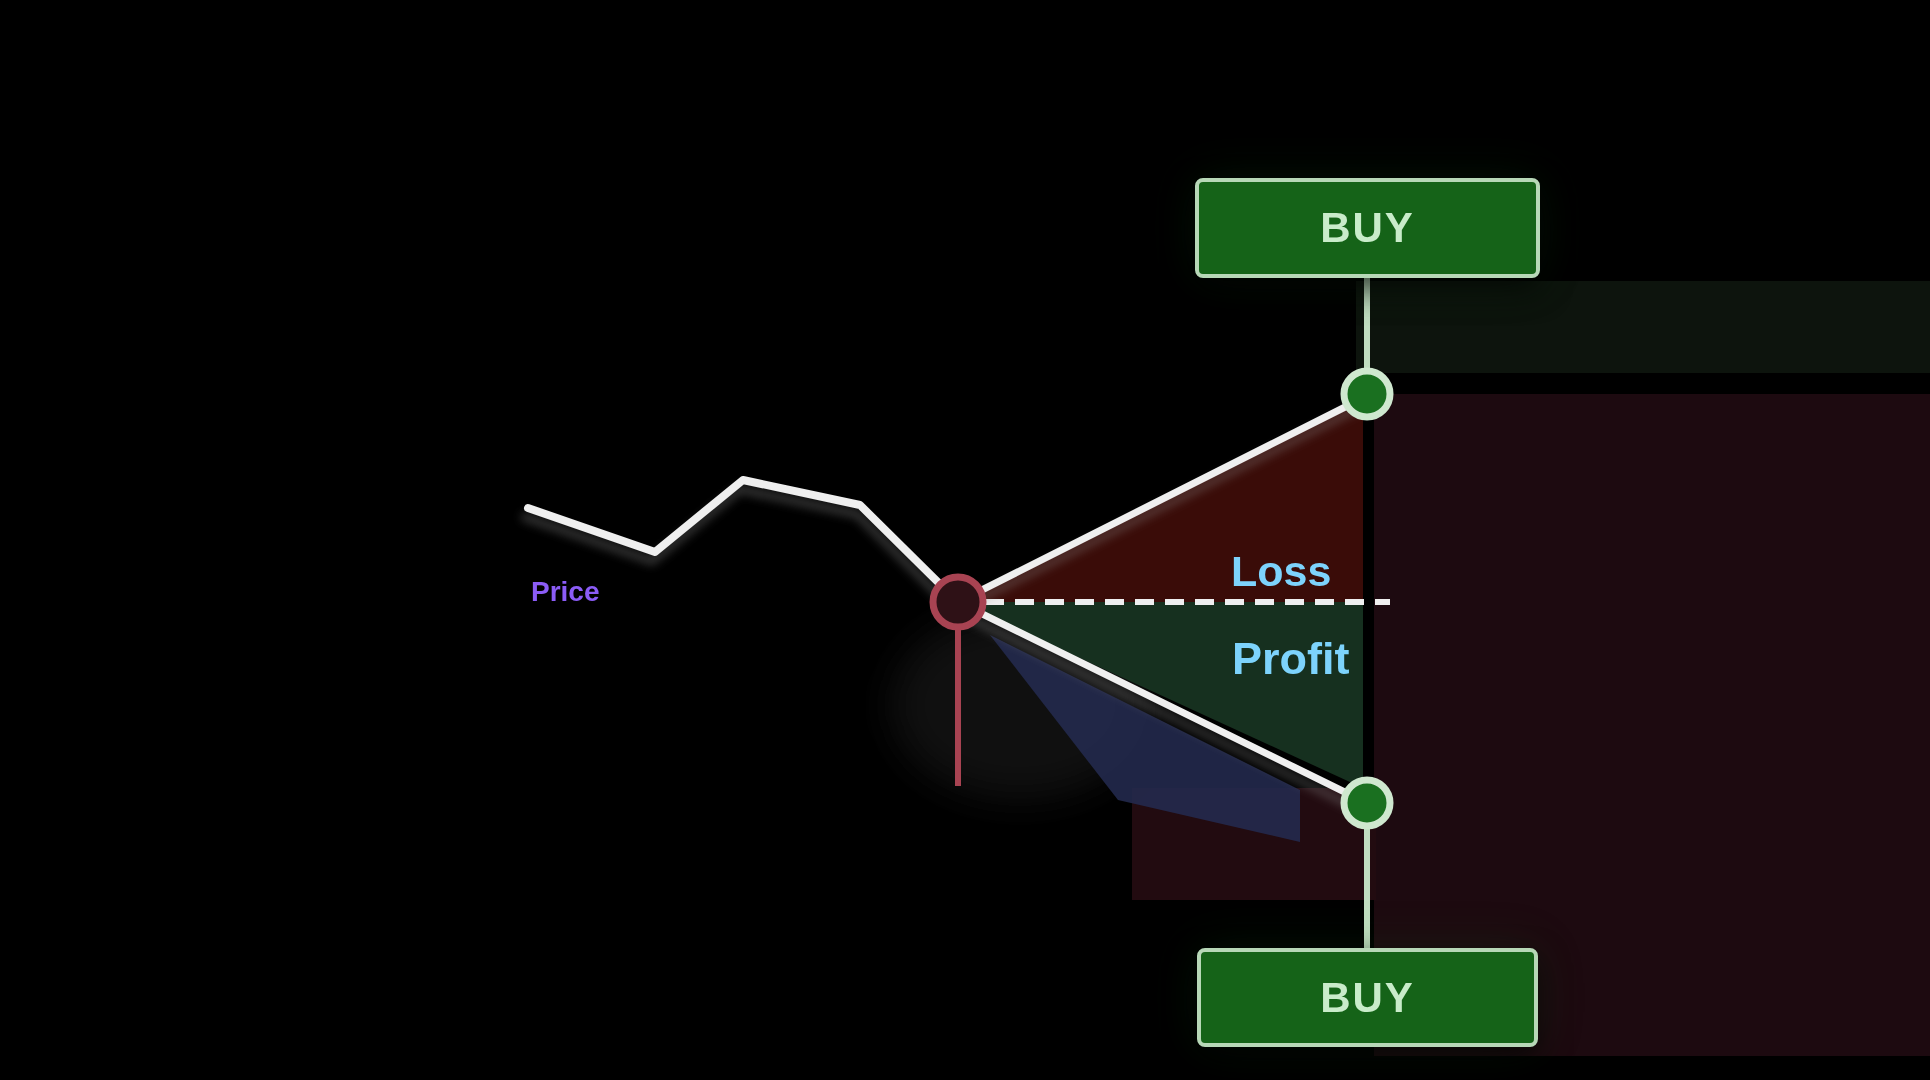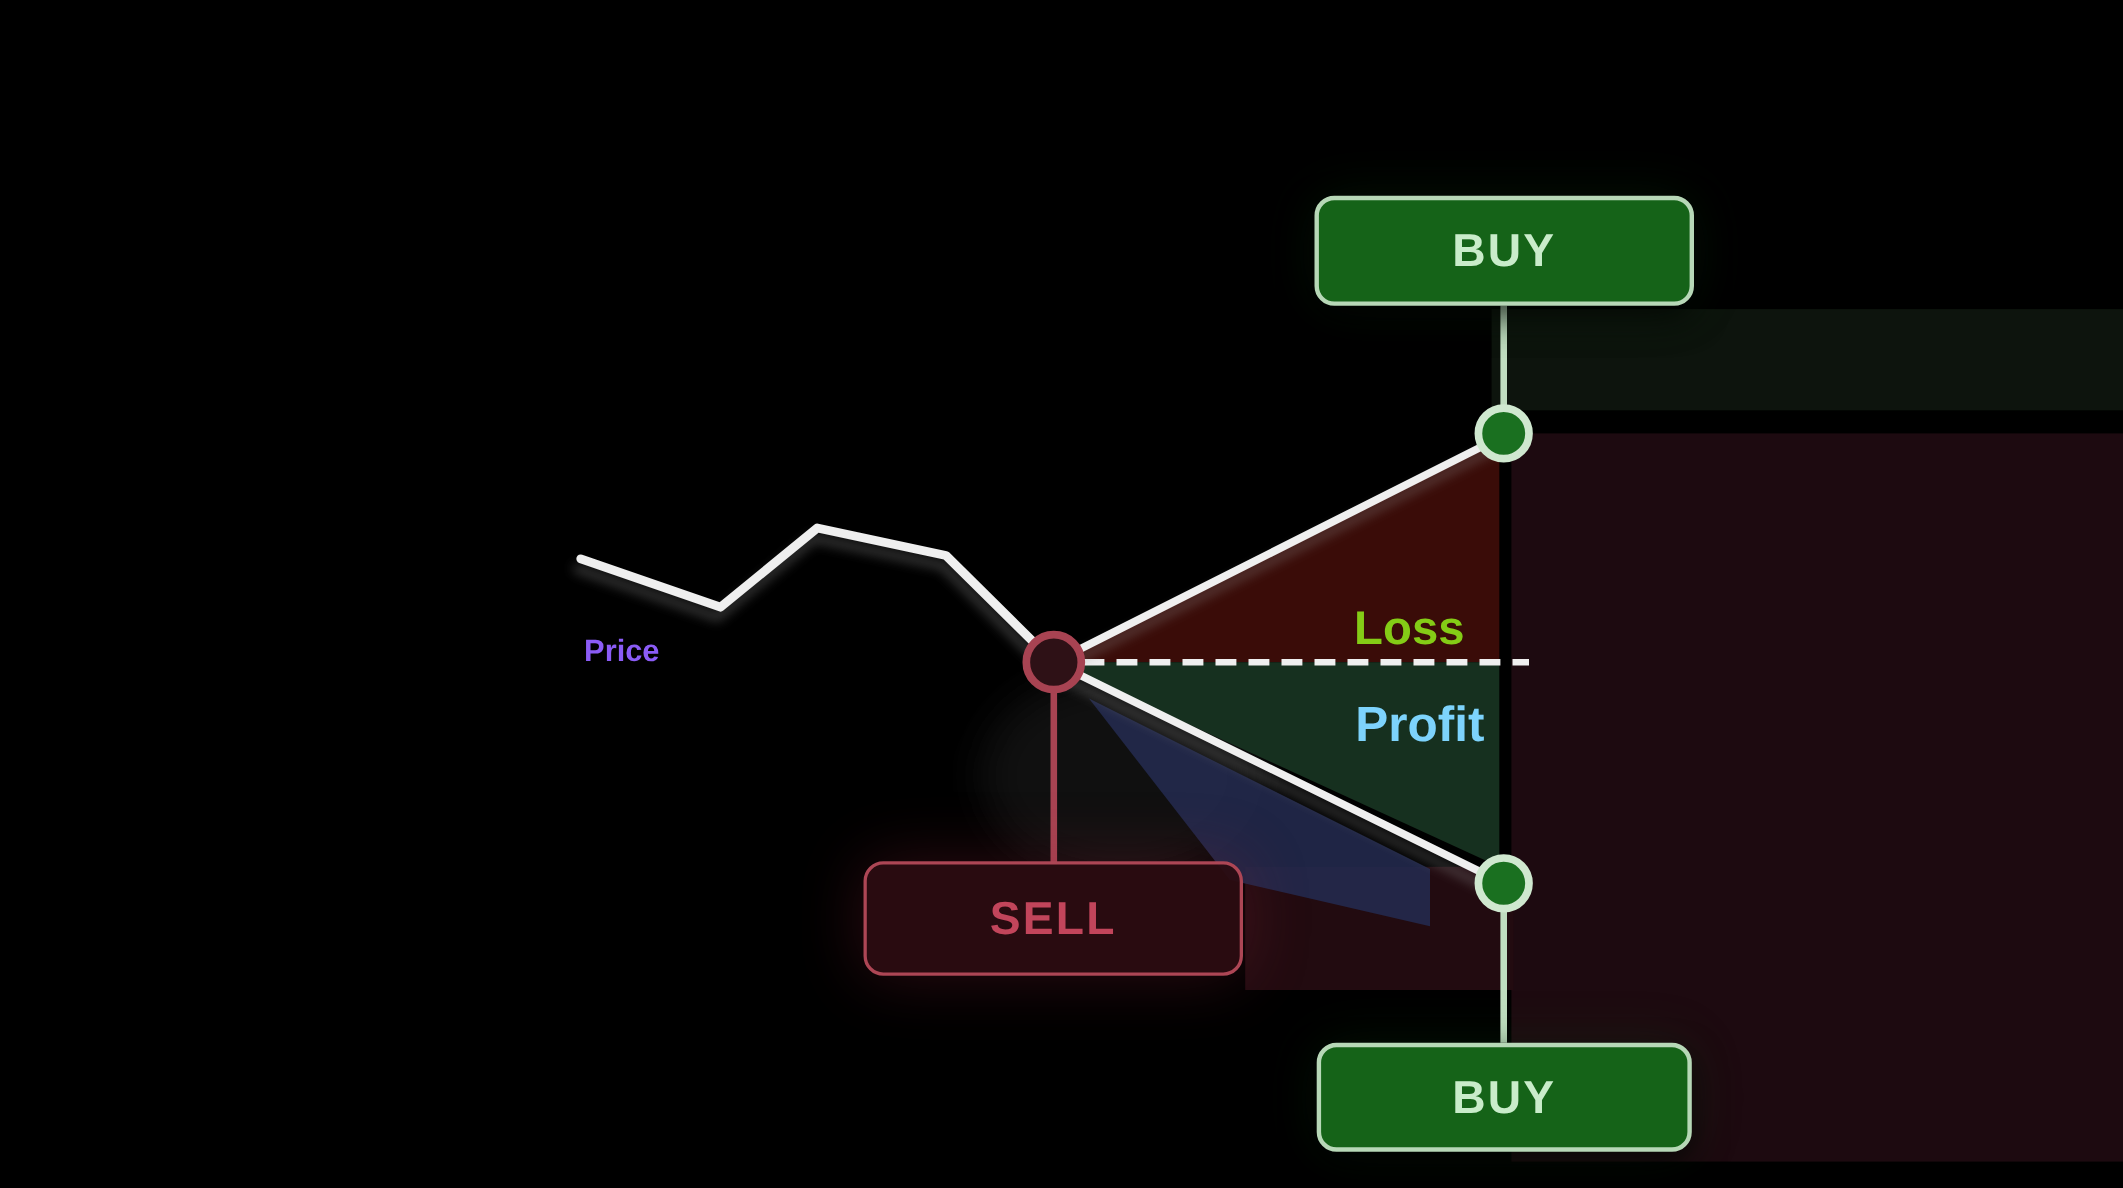--- a/index.html
+++ b/index.html
@@ -21,21 +21,21 @@
     top: 0;
   }
   .btn {
     position: absolute;
     display: flex;
     align-items: center;
     justify-content: center;
     font-weight: bold;
     font-size: 42px;
     letter-spacing: 2px;
-    border-radius: 18px;
+    border-radius: 8px;
     box-sizing: border-box;
     cursor: pointer;
     user-select: none;
   }
   .btn-buy {
     background: #156318;
     border: 4px solid #b7d8b7;
     color: #c9ecca;
     box-shadow: 0 12px 30px rgba(0,0,0,0.7), 0 0 50px rgba(40,140,50,0.15);
   }
@@ -47,21 +47,21 @@
     border: 3px solid #ad4655;
     color: #c2455b;
     box-shadow: 0 0 60px rgba(150,40,60,0.30);
   }
   .label {
     position: absolute;
     font-weight: bold;
     white-space: nowrap;
   }
   .label-price  { left: 531px;  top: 576px; font-size: 28px; color: #8b5cf6; }
-  .label-loss   { left: 1231px; top: 547px; font-size: 43px; color: #84cc16; }
+  .label-loss   { left: 1231px; top: 547px; font-size: 43px; color: #7dd3fc; }
   .label-profit { left: 1232px; top: 633px; font-size: 45px; color: #7dd3fc; }
 </style>
 </head>
 <body>
 
 <div class="stage">
 
   <svg width="1930" height="1080" viewBox="0 0 1930 1080">
     <defs>
       <filter id="whiteGlow" x="-40%" y="-40%" width="180%" height="180%">
@@ -97,21 +97,20 @@
 
     <polyline fill="none" stroke-width="8" stroke-linecap="round" stroke-linejoin="round" filter="url(#whiteGlow)" points="528,508 655,552 743,480 860,505 958,602" stroke="#efefef"></polyline>
 
     <circle cx="958" cy="602" r="25" stroke-width="7" fill="#2e1116" stroke="#a84352"></circle>
     <circle cx="1367" cy="394" r="23" stroke-width="7" fill="#1a7020" stroke="#cfe8cf"></circle>
     <circle cx="1367" cy="803" r="23" stroke-width="7" fill="#1a7020" stroke="#cfe8cf"></circle>
   </svg>
 
   <div class="btn btn-buy btn-buy-top">BUY</div>
 
-  <div class="btn btn-sell">SELL</div>
 
   <div class="btn btn-buy btn-buy-bottom">BUY</div>
 
   <div class="label label-price">Price</div>
 
   <div class="label label-loss">Loss</div>
 
   <div class="label label-profit">Profit</div>
 
 </div>

